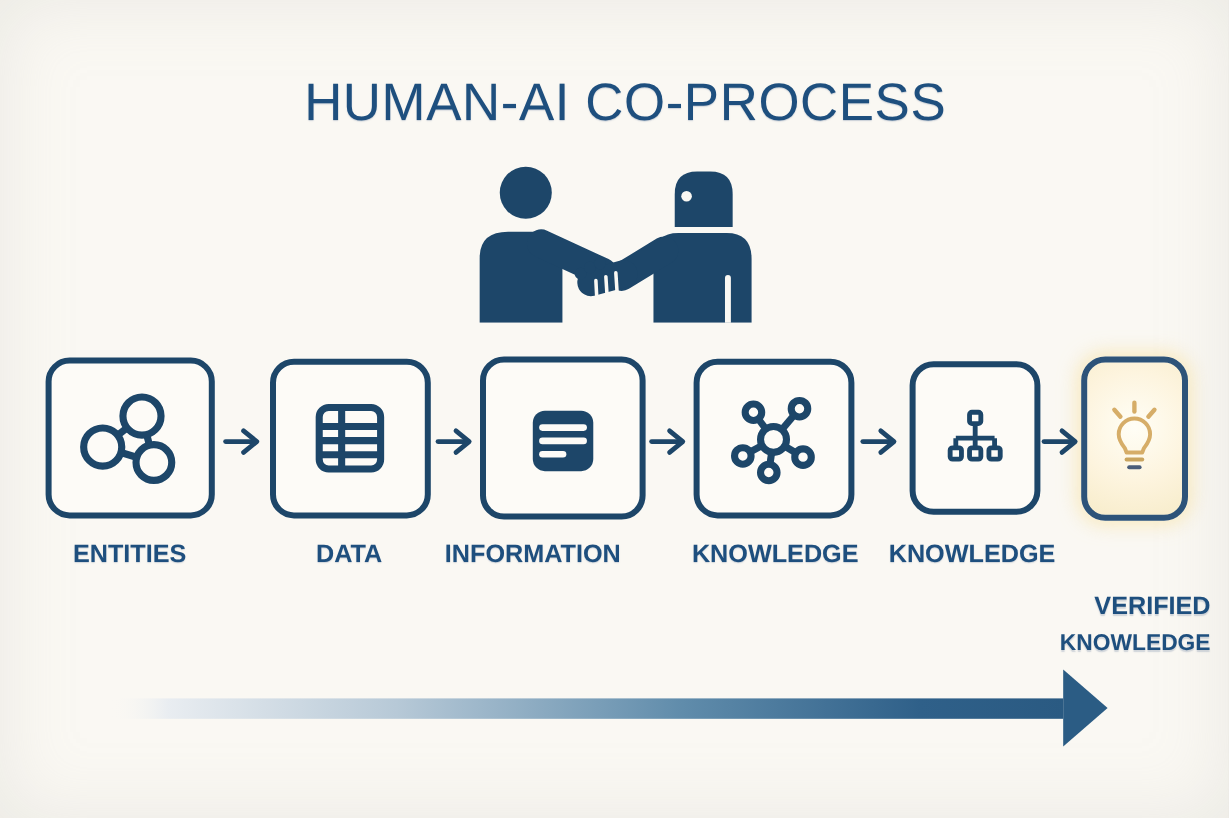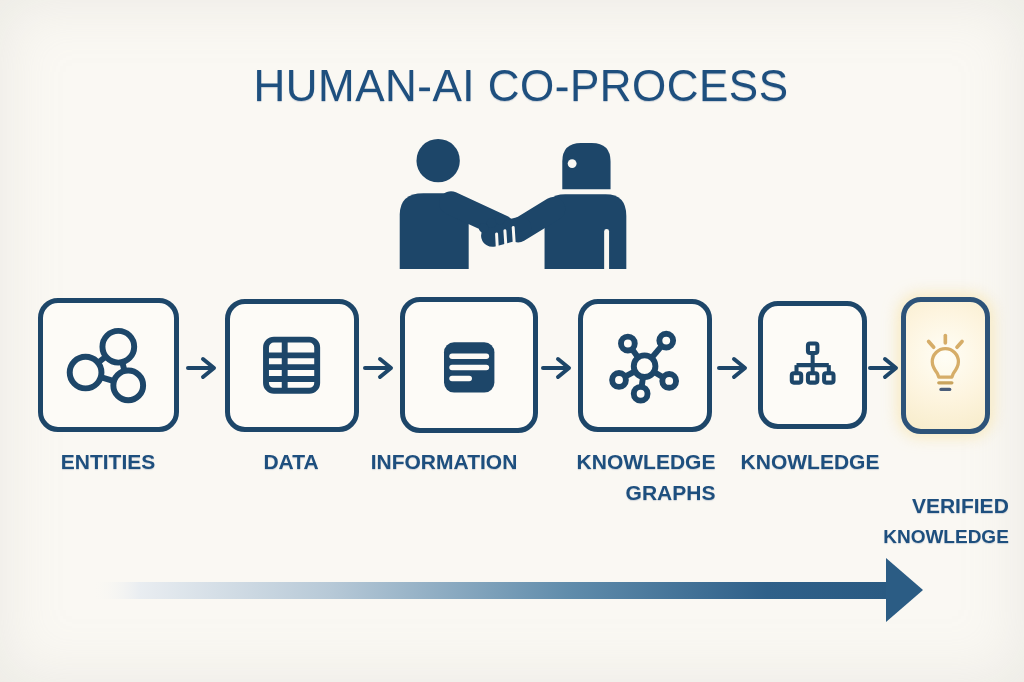--- a/index.html
+++ b/index.html
@@ -171,21 +171,20 @@
     <span>ENTITIES</span>
   </div>
   <div class="lbl" style="left:291px;top:446px;">
     <span>DATA</span>
   </div>
   <div class="lbl" style="left:444px;top:446px;">
     <span>INFORMATION</span>
   </div>
   <div class="lbl" style="left:646px;top:446px;">
     <span>KNOWLEDGE</span>
-    <span>GRAPHS</span>
   </div>
   <div class="lbl" style="left:810px;top:446px;">
     <span>KNOWLEDGE</span>
   </div>
   <div class="lbl" style="left:946px;top:446px;margin-top:44px;">
     <span>VERIFIED</span>
     <span class="l2-small">KNOWLEDGE</span>
   </div>
 
   <svg class="bottom-arrow" viewBox="0 0 1024 85">

